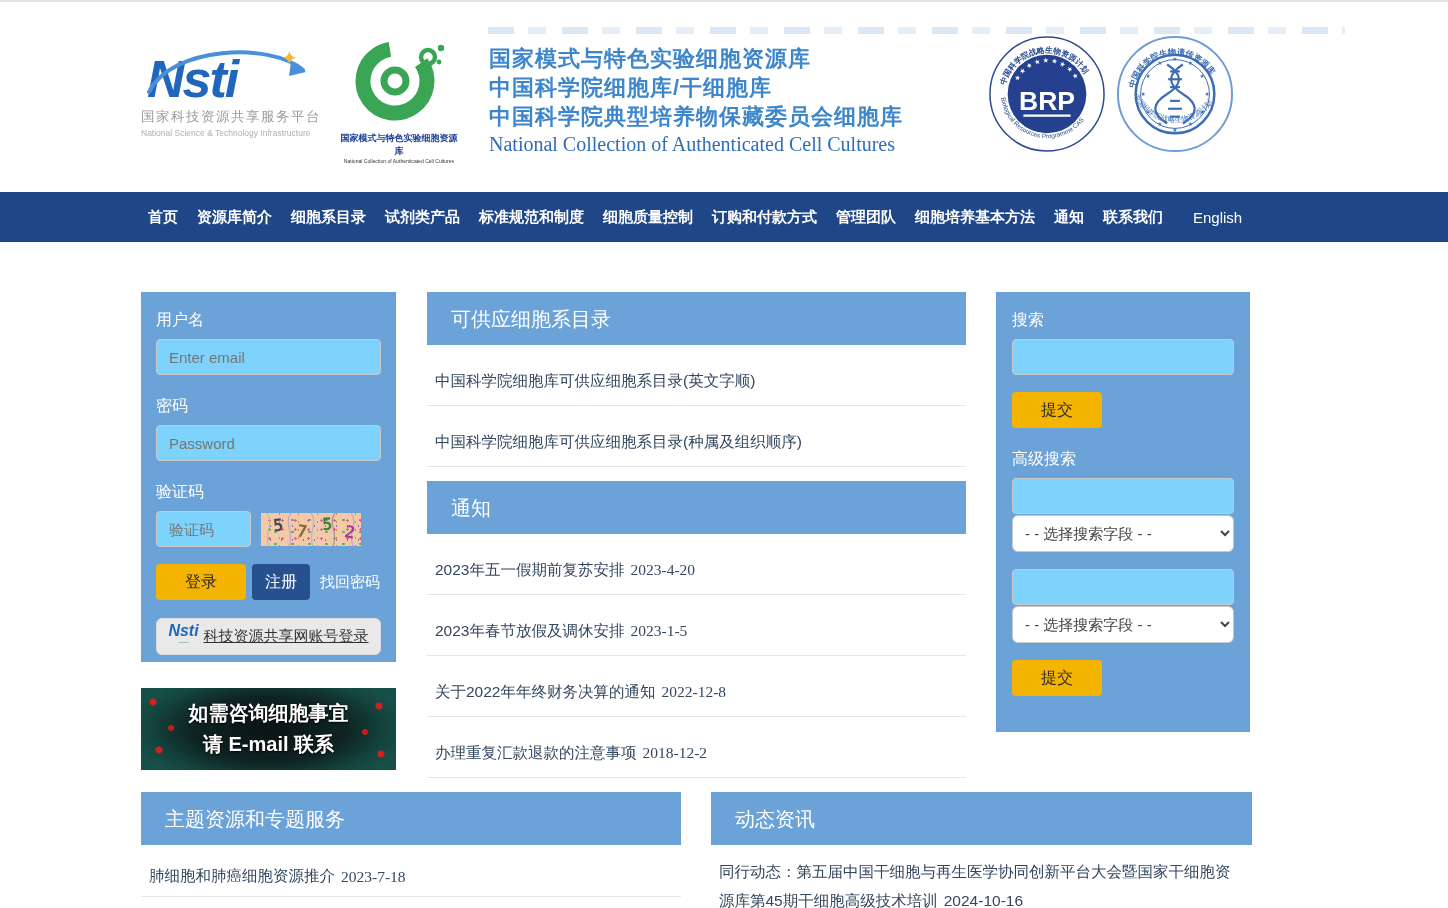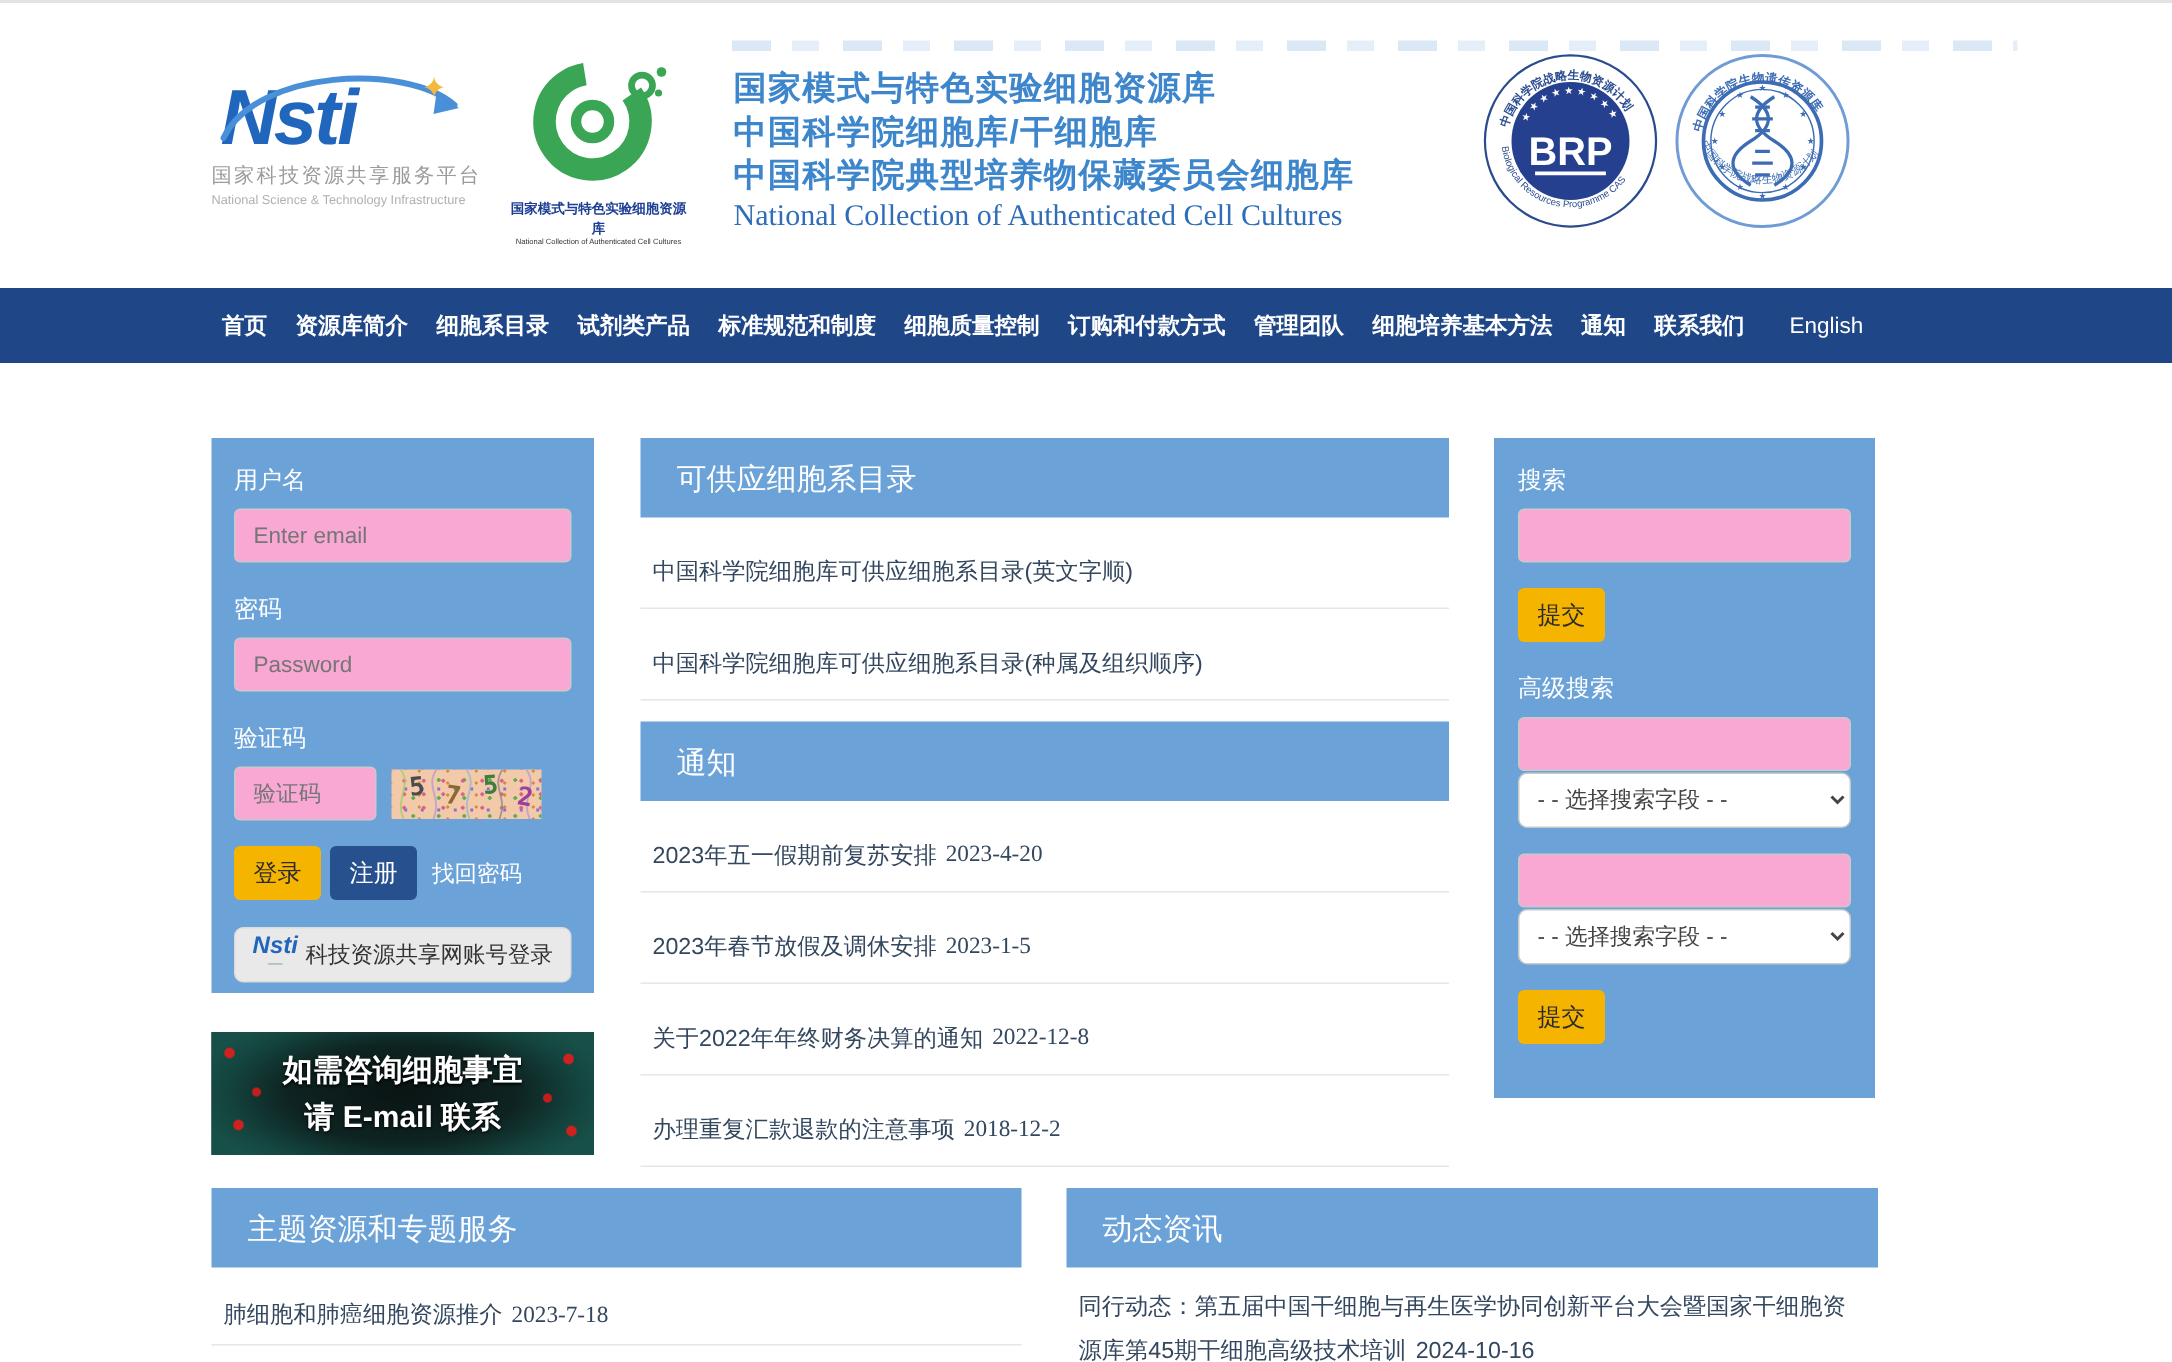--- a/index.html
+++ b/index.html
@@ -33,48 +33,48 @@
   .nav { position:absolute; left:0; top:190px; width:1448px; height:50px; background:#1f4788;
     display:flex; align-items:center; padding-left:148px; }
   .nav a { color:#ffffff; font-size:15px; font-weight:600; text-decoration:none; margin-right:19px; white-space:nowrap; cursor:pointer; }
   .nav .english { position:absolute; left:1193px; margin:0; font-weight:400; }
 
   
   .panel-blue { background:#6ba2d8; position:absolute; }
   .login-panel { left:141px; top:290px; width:255px; height:370px; padding:18px 15px; }
   .form-label { color:#fff; font-size:16px; margin:6px 0 8px; }
   .text-input { width:100%; height:36px; border:1px solid #c9c9c9; border-radius:4px; padding:0 12px;
-    font-size:15px; color:#333; background:#f9a8d4; outline:none; }
+    font-size:15px; color:#333; background:#7dd3fc; outline:none; }
   .text-input::placeholder { color:#757575; }
   .captcha-row { display:flex; align-items:flex-start; gap:10px; }
   .captcha-row .text-input { width:95px; }
   .captcha-img { position:relative; width:100px; height:33px; margin-top:2px; background:#f2c9a9; overflow:hidden;
     background-image:
       radial-gradient(circle 1.2px,#d95f8c 1.2px,transparent 1.3px),
       radial-gradient(circle 1.1px,#5fae56 1.1px,transparent 1.2px),
       radial-gradient(circle 1px,#8a6ed0 1px,transparent 1.1px),
       radial-gradient(circle 1px,#d98b3c 1px,transparent 1.1px);
     background-size:13px 9px,17px 12px,11px 14px,19px 8px;
     background-position:2px 3px,6px 1px,4px 6px,9px 5px; }
   .captcha-img svg { position:absolute; inset:0; }
   .captcha-digit { position:absolute; font-weight:bold; font-size:17px; font-family:"DejaVu Sans Mono",monospace; }
   .cd0 { left:12px; top:2px;  color:#4a4a52; transform:rotate(-6deg); }
   .cd1 { left:36px; top:8px;  color:#8a6a2e; transform:rotate(8deg); }
   .cd2 { left:61px; top:1px;  color:#3f7d3f; transform:rotate(-4deg); }
   .cd3 { left:84px; top:9px;  color:#9b3f9b; transform:rotate(10deg); }
   .btn-row { display:flex; align-items:center; gap:6px; margin-top:17px; }
   .btn { border:none; border-radius:4px; height:36px; font-size:16px; cursor:pointer; }
-  .btn-yellow { background:#f4b400; color:#2b2b2b; padding:0 13px; }
+  .btn-yellow { background:#f4b400; color:#2b2b2b; padding:0 29px; }
   .btn-navy { background:#27508f; color:#fff; padding:0 13px; }
   .forgot { color:#fff; font-size:15px; margin-left:4px; text-decoration:none; cursor:pointer; }
   .nsti-login-btn { margin-top:18px; width:100%; height:37px; background:#e9e9e9; border:1px solid #dcdcdc;
     border-radius:6px; display:flex; align-items:center; justify-content:center; gap:5px; cursor:pointer; }
   .mini-nsti { font-style:italic; font-weight:bold; font-size:16px; color:#2166bd; line-height:12px; text-align:center; }
   .mini-nsti small { display:block; font-style:normal; font-weight:normal; font-size:4px; color:#8aa; letter-spacing:0; }
-  .nsti-login-label { font-size:15px; color:#333; }
+  .nsti-login-label { font-size:15px; color:#333;text-decoration:underline; }
 
   
   .banner { position:absolute; left:141px; top:686px; width:255px; height:82px; color:#fff; text-align:center;
     background:
       radial-gradient(circle 3px at 12px 14px,#d02020 3px,transparent 4px),
       radial-gradient(circle 2.5px at 30px 40px,#c41d1d 2.5px,transparent 3.5px),
       radial-gradient(circle 3px at 18px 62px,#d02020 3px,transparent 4px),
       radial-gradient(circle 3px at 238px 18px,#d02020 3px,transparent 4px),
       radial-gradient(circle 2.5px at 224px 44px,#c41d1d 2.5px,transparent 3.5px),
       radial-gradient(circle 3px at 240px 66px,#d02020 3px,transparent 4px),

